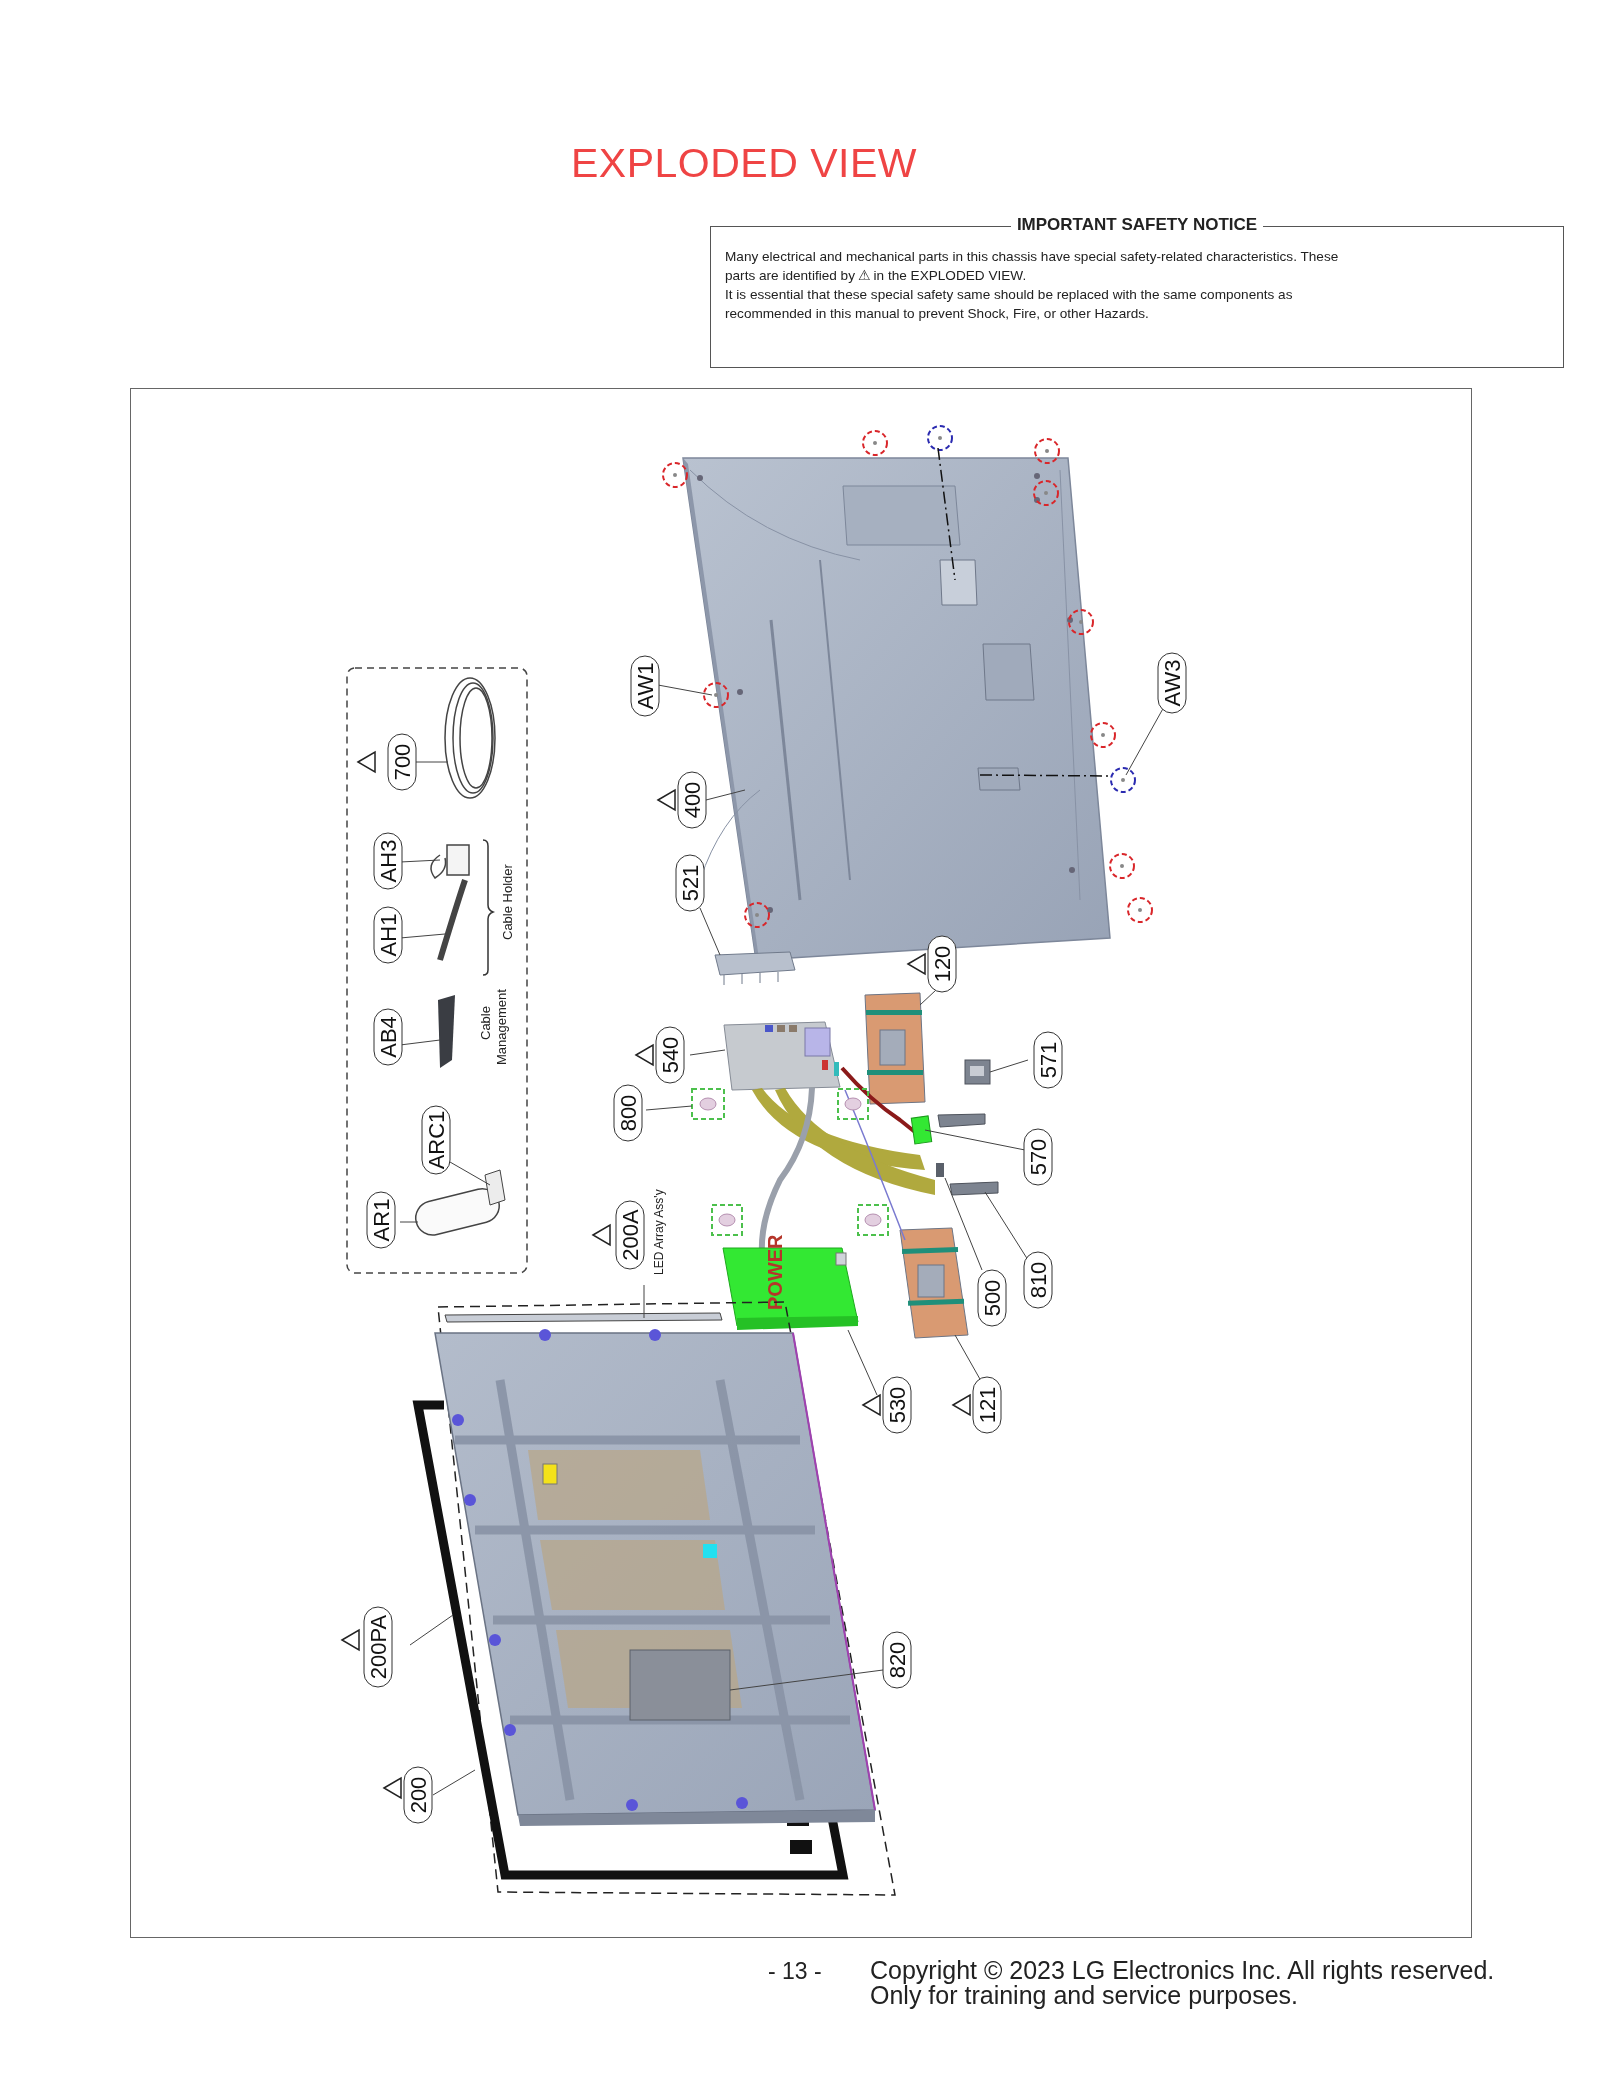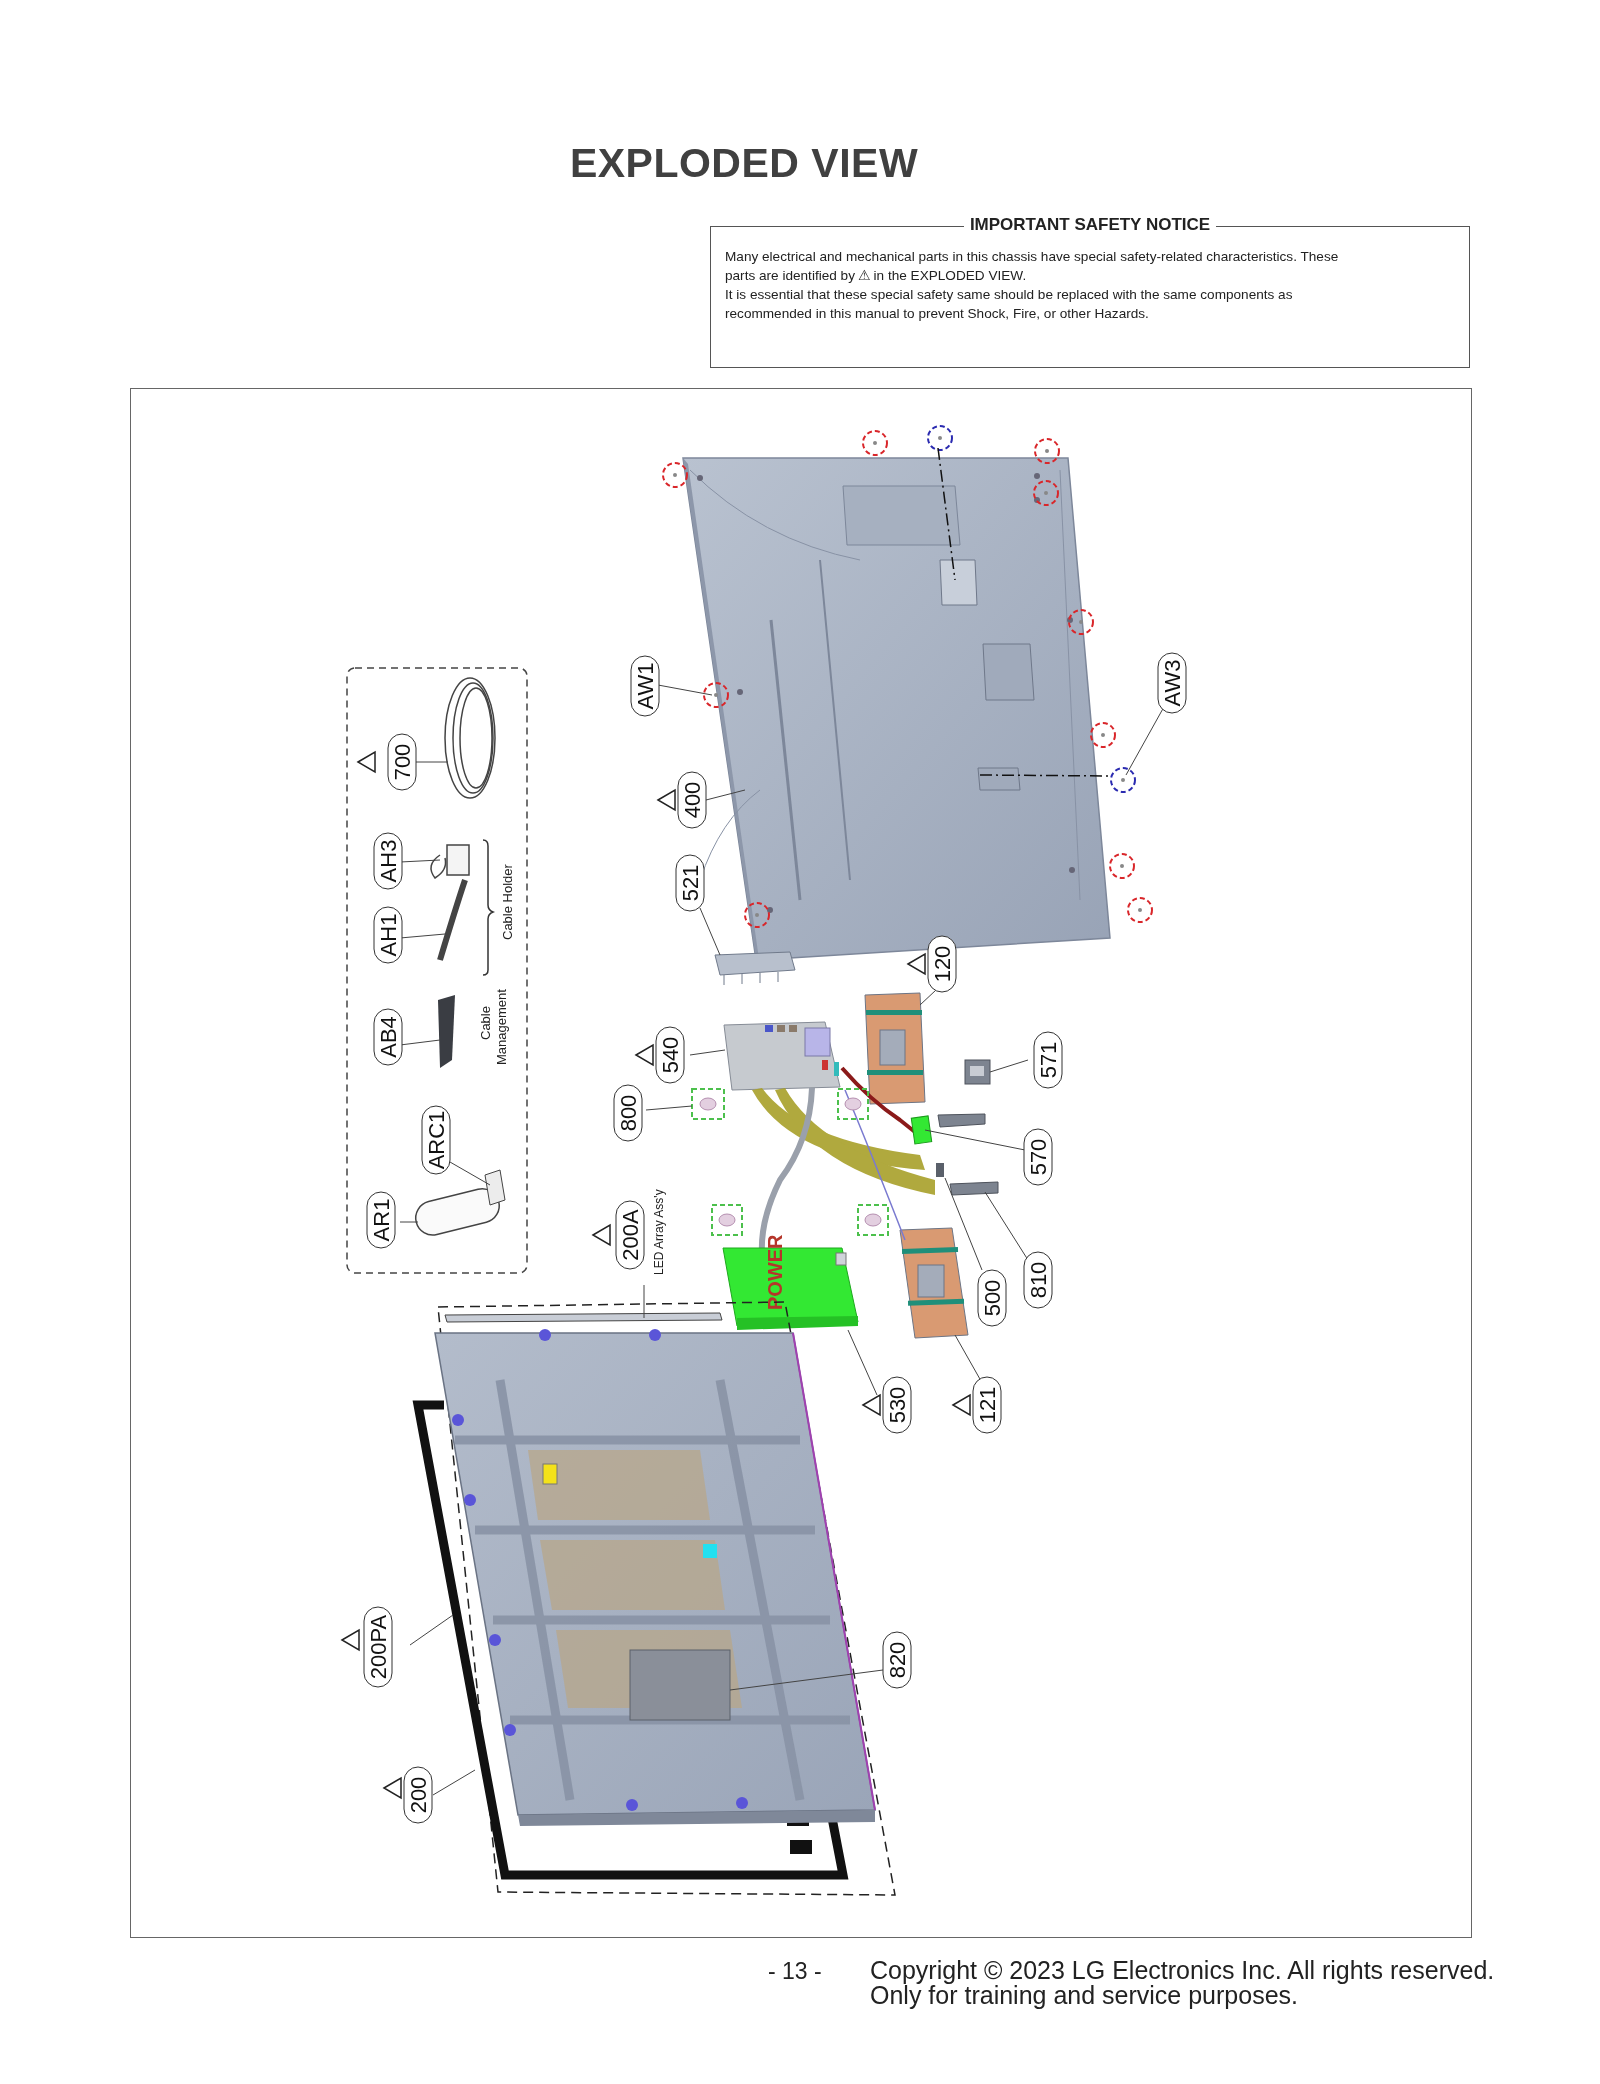--- a/index.html
+++ b/index.html
@@ -1,20 +1,20 @@
 <!DOCTYPE html>
 <html><head>
 <meta charset="utf-8">
 <style>
   html, body { margin:0; padding:0; background:#ffffff; }
   body { width:1600px; height:2084px; position:relative; overflow:hidden;
          font-family:"Liberation Sans", "DejaVu Sans", sans-serif; color:#222; }
   .page-title { position:absolute; left:0; width:1488px; top:140px; text-align:center;
-         font-size:41px; font-weight:bold; letter-spacing:0.5px; color:#404040; }
-  .notice { position:absolute; left:710px; top:226px; width:760px; height:142px;
+         font-size:41px; font-weight:normal; letter-spacing:0.5px; color:#ef4444; }
+  .notice { position:absolute; left:710px; top:226px; width:854px; height:142px;
          border:1.5px solid #555; box-sizing:border-box; }
   .notice-title { position:absolute; top:-12px; left:0; width:100%; text-align:center; }
   .notice-title span { background:#fff; padding:0 6px; font-size:17px; font-weight:bold; color:#222; }
   .notice-body { position:absolute; left:14px; right:14px; top:20px; font-size:13.6px;
          line-height:19px; color:#222; text-align:justify; }
   .notice-body p { margin:0; }
   .tri { display:inline-block; font-size:14px; margin:0 3px; }
   .diagram-frame { position:absolute; left:130px; top:388px; width:1342px; height:1550px;
          border:1.5px solid #666; box-sizing:border-box; }
   svg.diagram { position:absolute; left:0; top:0; width:1600px; height:2084px; }

